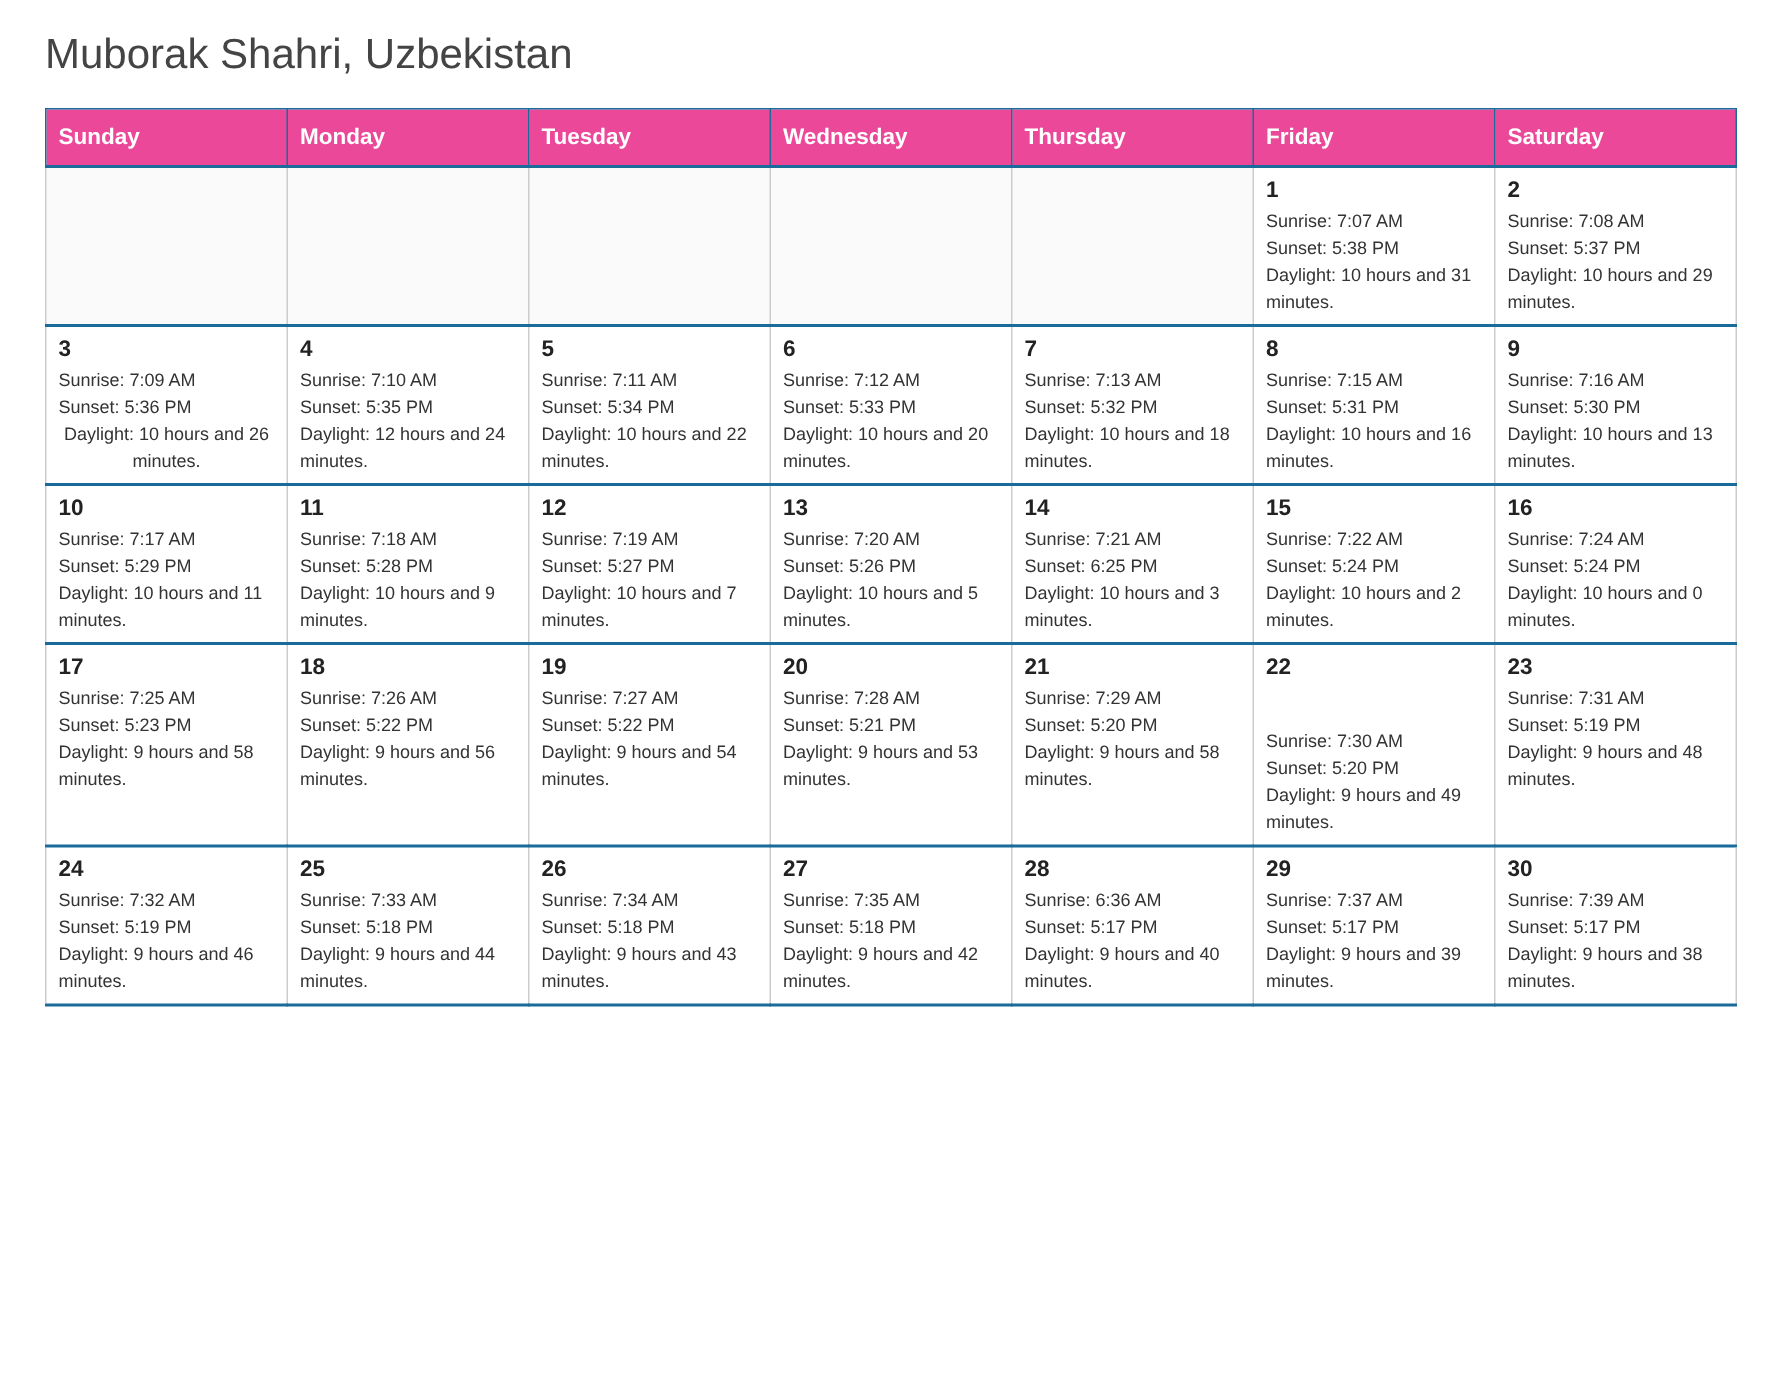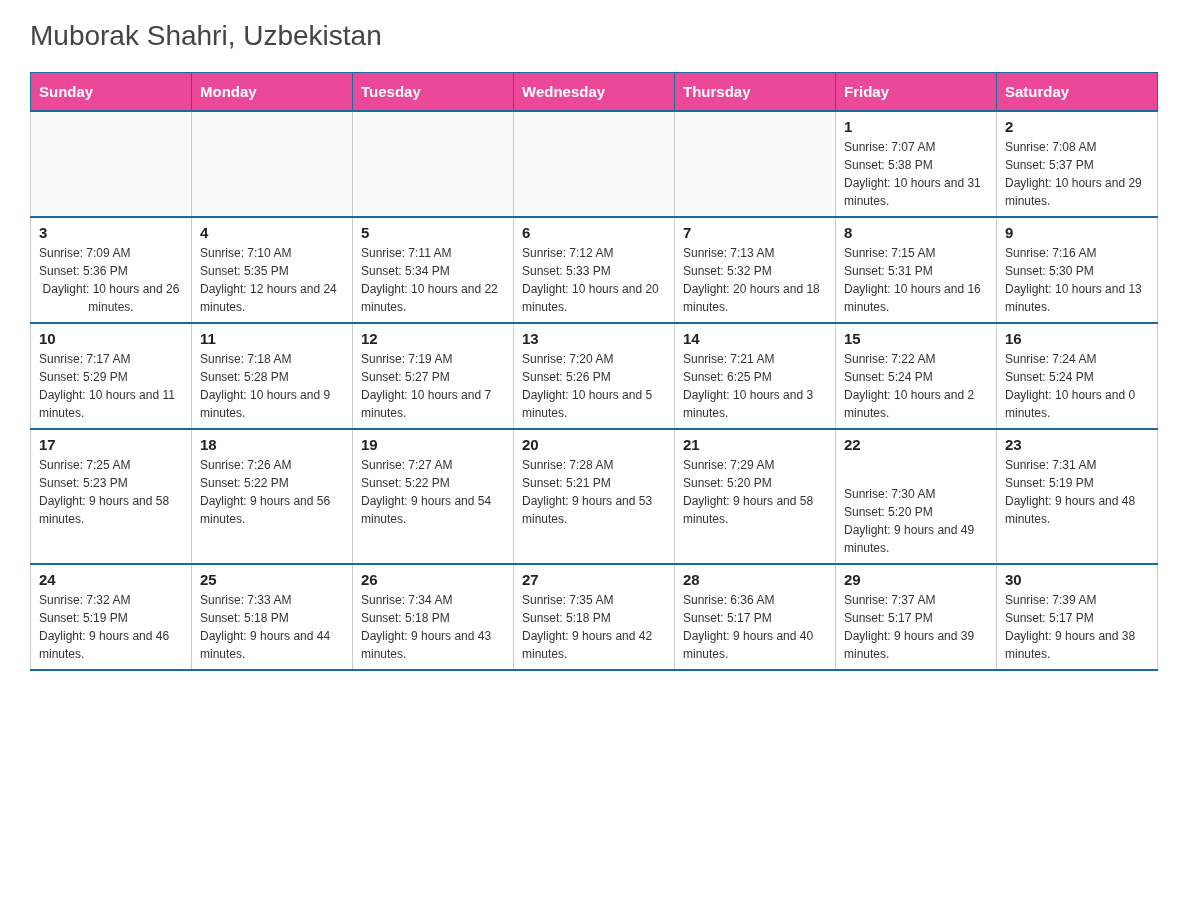--- a/index.html
+++ b/index.html
@@ -166,21 +166,21 @@
             <span style="display: block;">Sunrise: 7:12 AM</span>
             <span style="display: block;">Sunset: 5:33 PM</span>
             <span style="display: block;">Daylight: 10 hours and 20 minutes.</span>
           </div>
         </td>
         <td>
           <span class="day-number">7</span>
           <div class="day-info">
             <span style="display: block;">Sunrise: 7:13 AM</span>
             <span style="display: block;">Sunset: 5:32 PM</span>
-            <span style="display: block;">Daylight: 20 hours and 18 minutes.</span>
+            <span style="display: block;">Daylight: 10 hours and 18 minutes.</span>
           </div>
         </td>
         <td>
           <span class="day-number">8</span>
           <div class="day-info">
             <span style="display: block;">Sunrise: 7:15 AM</span>
             <span style="display: block;">Sunset: 5:31 PM</span>
             <span style="display: block;">Daylight: 10 hours and 16 minutes.</span>
           </div>
         </td>

